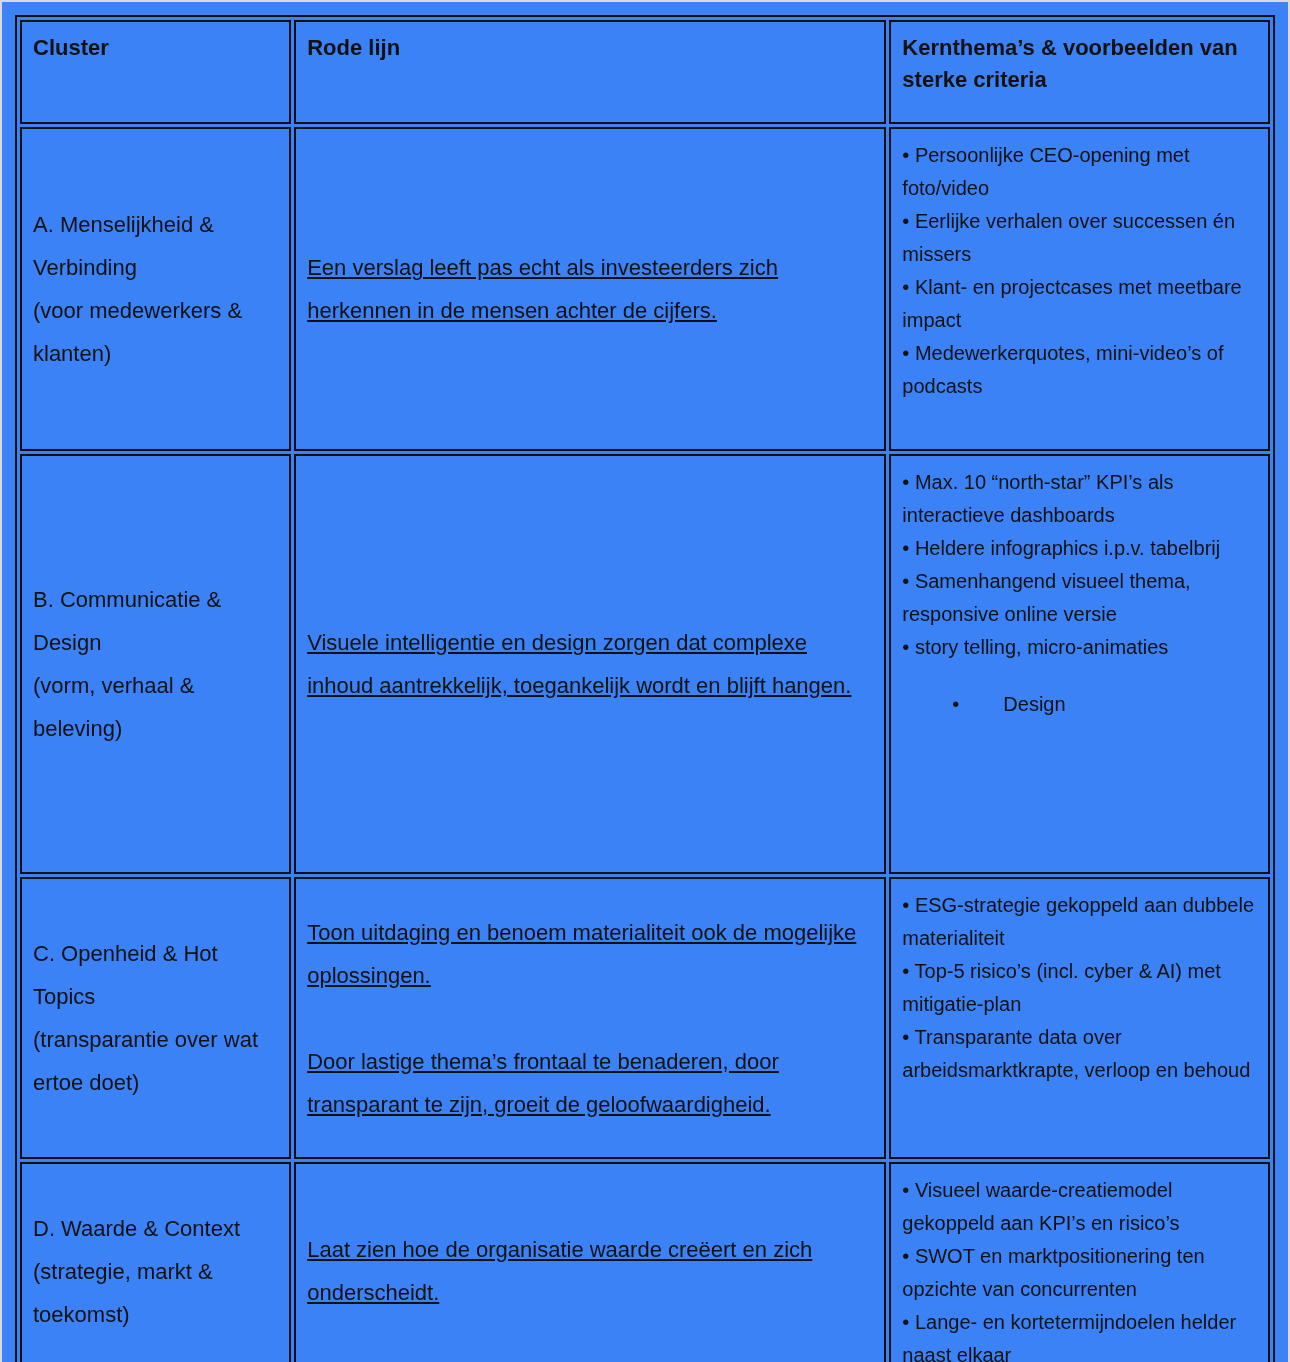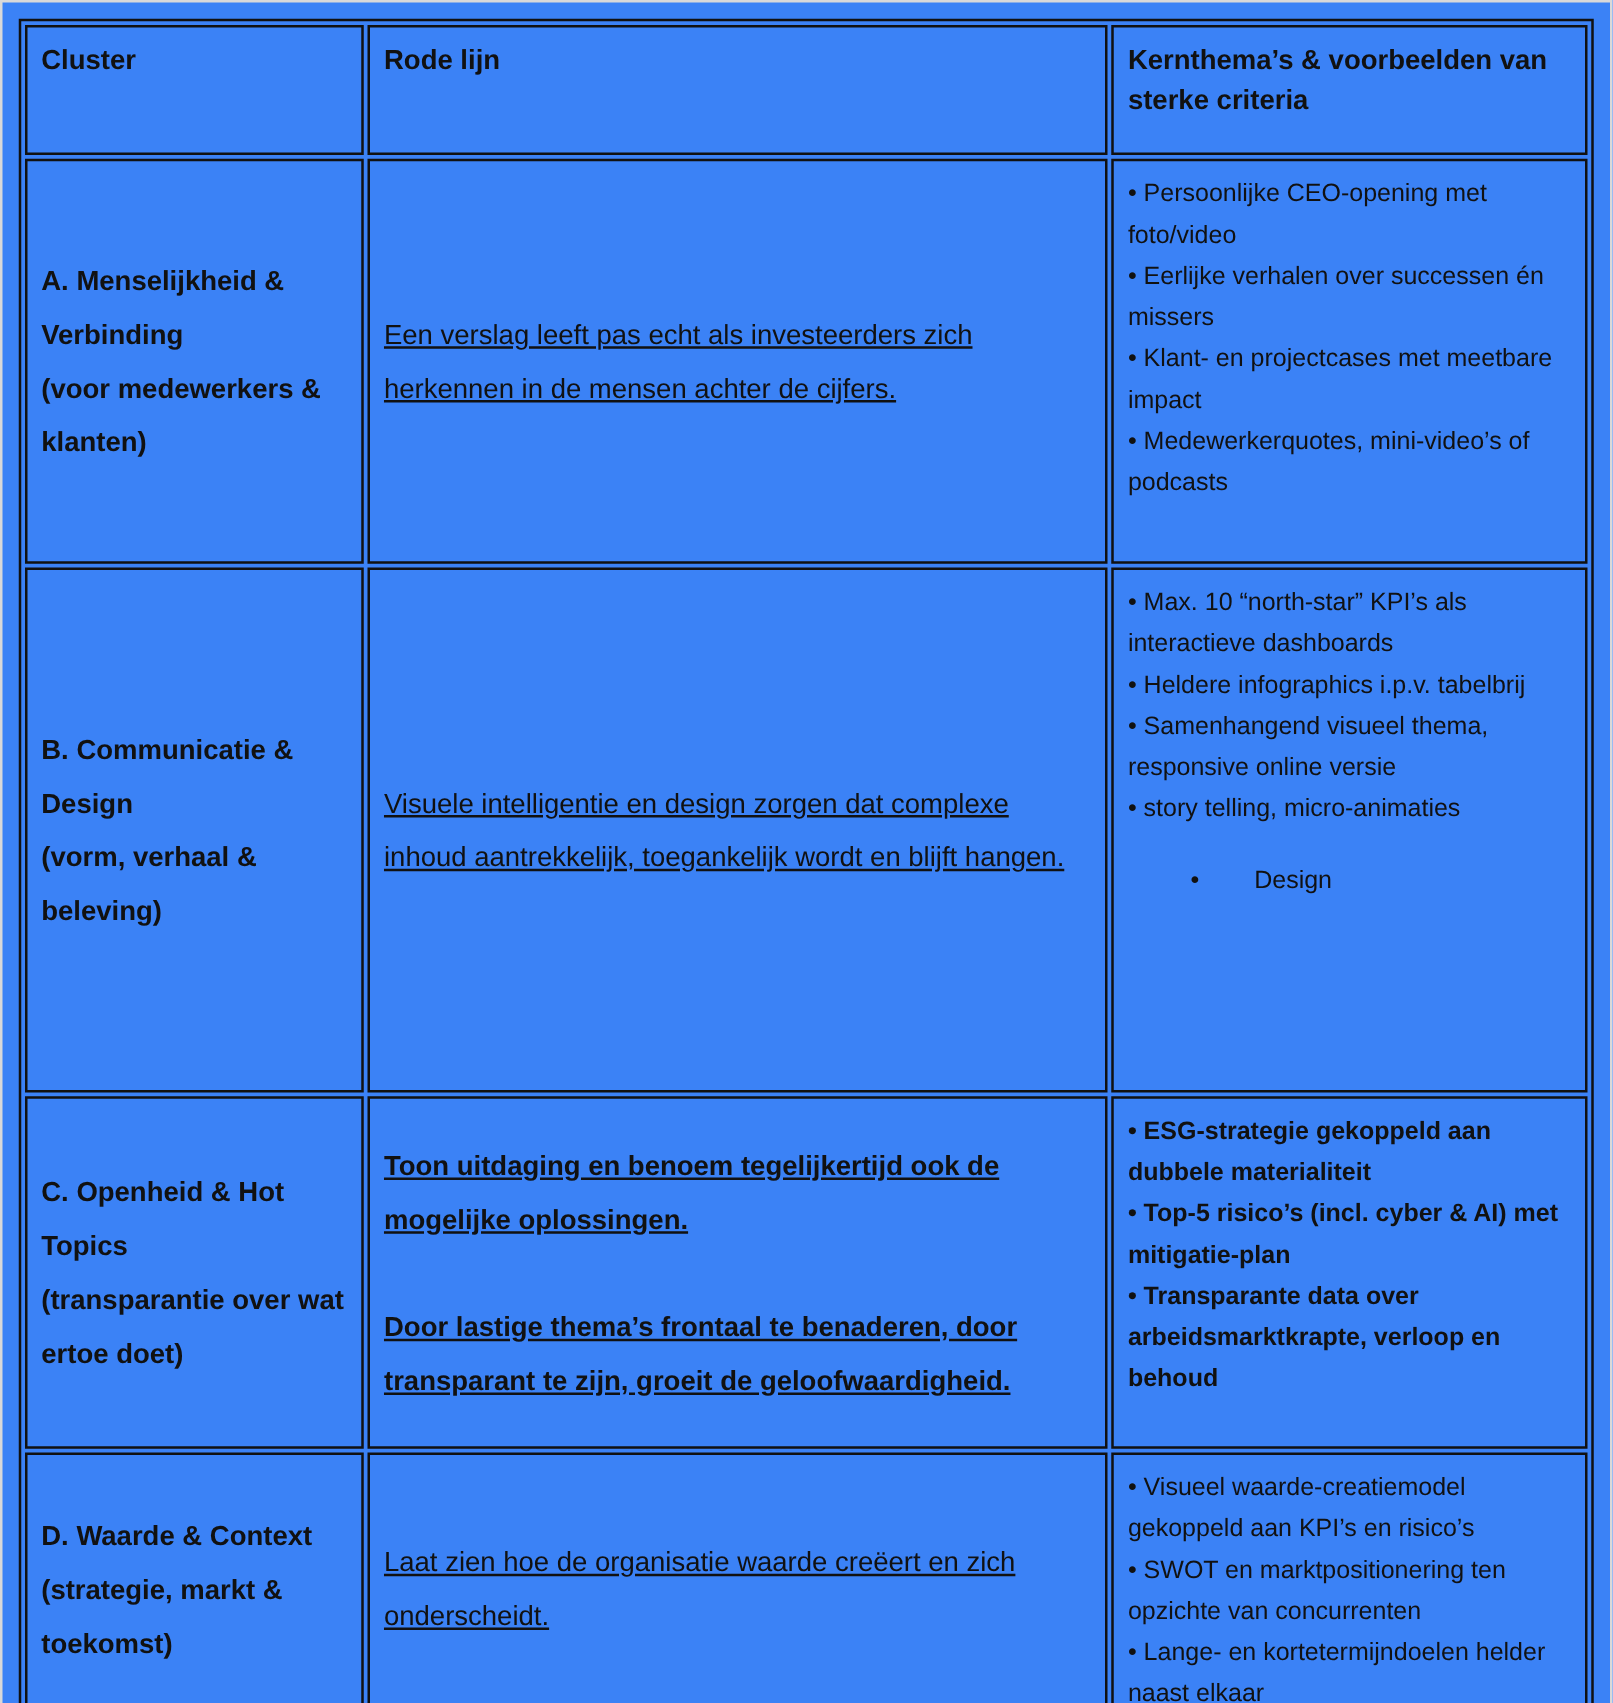--- a/index.html
+++ b/index.html
@@ -36,26 +36,26 @@
   th {
     text-align: left;
     font-size: 22px;
     font-weight: bold;
     line-height: 32px;
     padding-top: 10px;
     height: 104px;
   }
   .row-a td { height: 324px; margin-left: 15px; }
   .row-b td { height: 420px; }
-  .row-c td { height: 282px; font-weight: bold; }
+  .row-c td { height: 282px; }
   .row-d td { height: 180px; }
 
   td.cell-cluster {
     vertical-align: middle;
-    font-weight: bold;
+    font-weight: normal;
     font-size: 22px;
     line-height: 43px;
     white-space: pre-line;
   }
   td.cell-rodelijn {
     vertical-align: middle;
   }
   .redline-text {
     font-size: 22px;
     line-height: 43px;
@@ -131,21 +131,21 @@
             <span class="vbullet">•</span>
             <span>Design</span>
           </div>
         </td>
       </tr>
 
       <tr class="row-c">
         <td class="cell-cluster">C. Openheid &amp; Hot Topics
 (transparantie over wat ertoe doet)</td>
         <td class="cell-rodelijn">
-          <div class="redline-text">Toon uitdaging en benoem tegelijkertijd ook de mogelijke oplossingen.
+          <div class="redline-text">Toon uitdaging en benoem materialiteit ook de mogelijke oplossingen.
 
 Door lastige thema’s frontaal te benaderen, door transparant te zijn, groeit de geloofwaardigheid.</div>
         </td>
         <td class="cell-kern">
           <div class="bullet-list">• ESG-strategie gekoppeld aan dubbele materialiteit
 • Top-5 risico’s (incl. cyber &amp; AI) met mitigatie-plan
 • Transparante data over arbeidsmarktkrapte, verloop en behoud</div>
         </td>
       </tr>
 

